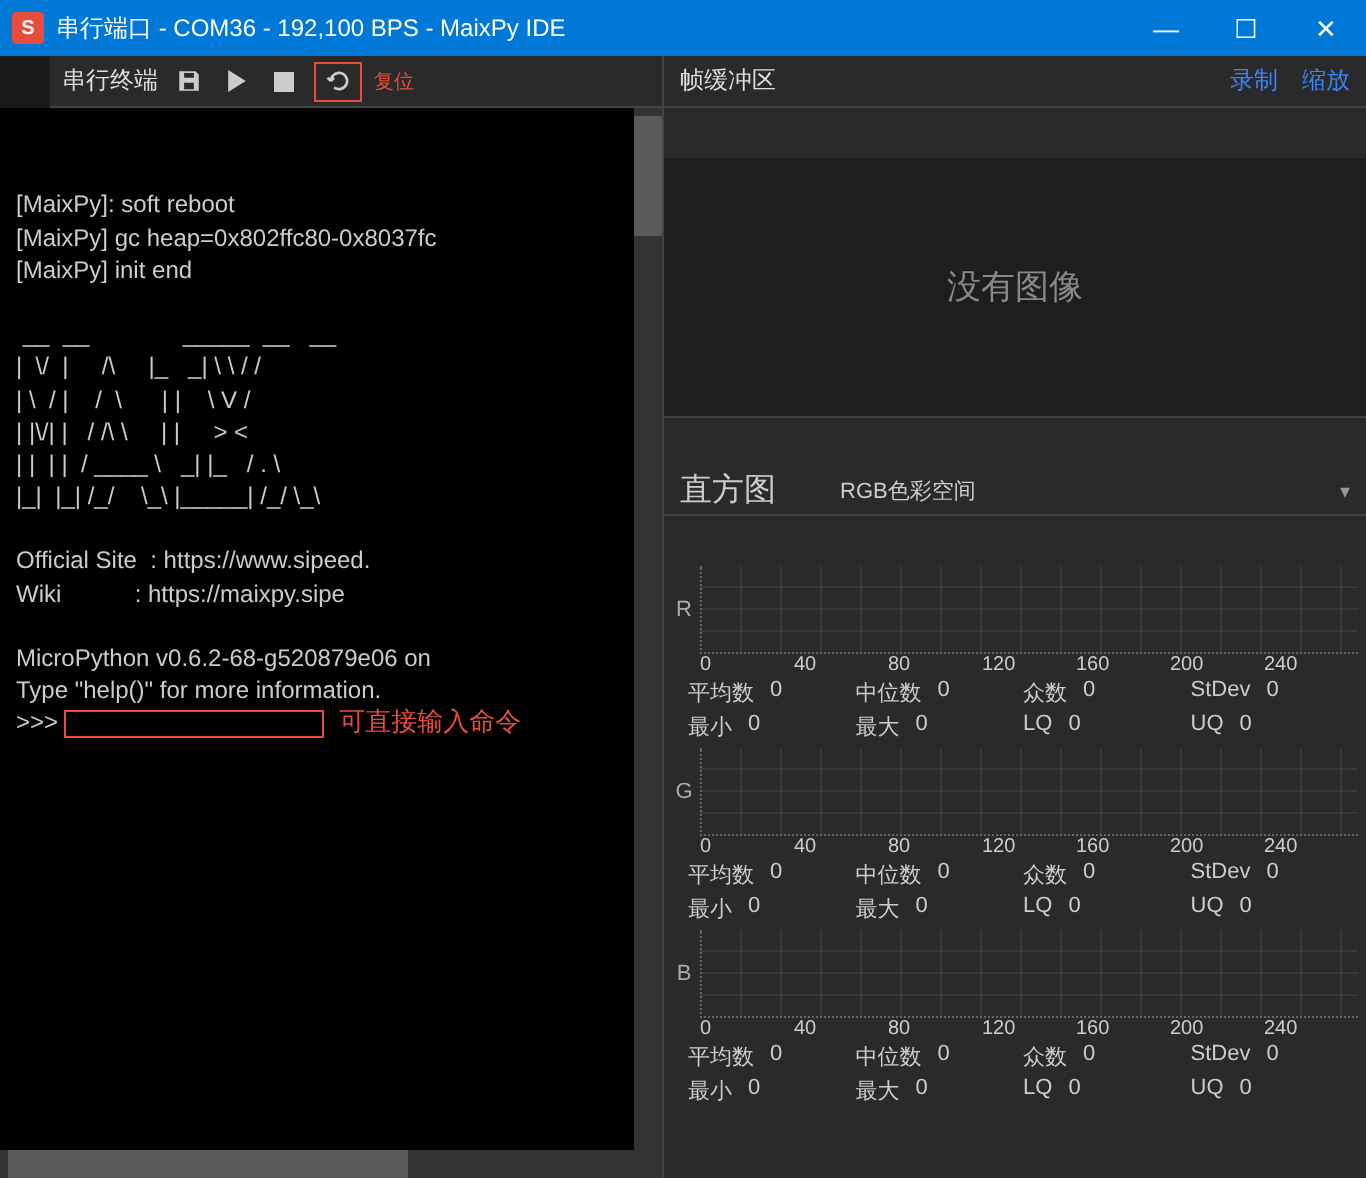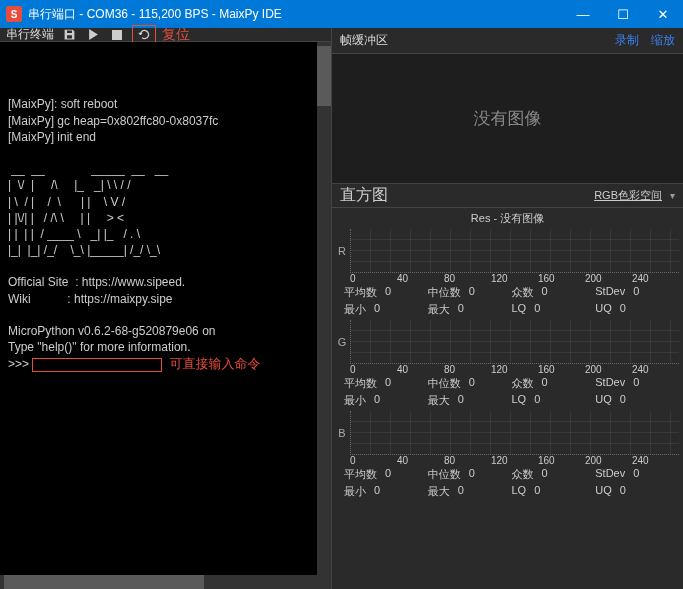--- a/index.html
+++ b/index.html
@@ -4,60 +4,60 @@
 <style>
 * { margin:0; padding:0; box-sizing:border-box; font-family:"Microsoft YaHei",Arial,sans-serif; }
 body { background:#2a2a2a; width:683px; height:589px; overflow:hidden; color:#ccc; font-size:11px; }
 .titlebar { background:#0078d7; height:28px; display:flex; align-items:center; color:#fff; }
 .titlebar .icon { width:16px; height:16px; margin:0 6px; background:#e74c3c; display:flex; align-items:center; justify-content:center; font-weight:bold; font-size:10px; border-radius:2px; }
 .titlebar .title { flex:1; font-size:12px; }
 .winbtns { display:flex; }
 .winbtn { width:40px; height:28px; display:flex; align-items:center; justify-content:center; font-size:13px; }
 .content { display:flex; height:calc(100% - 28px); }
 .left { width:332px; background:#1a1a1a; border-right:1px solid #444; display:flex; flex-direction:column; }
-.right { flex:1; background:#2a2a2a; display:flex; flex-direction:column; }
-.toolbar { height:14px; background:#2a2a2a; border-bottom:1px solid #444; display:flex; align-items:center; padding:0 6px; gap:6px; }
+.right { flex:1; background:#2a2a2a; display:flex; flex-direction:column;gap:25px; }
+.toolbar { height:26px; background:#2a2a2a; border-bottom:1px solid #444; display:flex; align-items:center; padding:0 6px; gap:6px;margin-left:25px; }
 .toolbar .lbl { font-size:12px; color:#ddd; }
 .tbbtn { width:18px; height:18px; display:flex; align-items:center; justify-content:center; color:#ccc; }
 .redbox { border:1px solid #e74c3c; padding:0 2px; }
-.redtext { color:#e74c3c; font-size:14px;font-family:Liberation Mono, monospace; }
-.terminal { flex:1; background:#000; color:#ccc; font-family:Consolas,monospace; font-size:12px; padding:22px 8px; overflow:hidden; position:relative; white-space:pre; line-height:1.35; }
+.redtext { color:#e74c3c; font-size:10px;font-family:Liberation Mono, monospace; }
+.terminal { flex:1; background:#000; color:#ccc; font-family:Consolas,monospace; font-size:12px; padding:8px 8px; overflow:hidden; position:relative; white-space:pre; line-height:1.35; }
 .terminal .prompt-box { display:inline-block; border:1px solid #e74c3c; width:130px; height:14px; vertical-align:middle; }
-.terminal .hint { color:#e74c3c; font-size:13px; font-family:Liberation Sans, sans-serif; }
+.terminal .hint { color:#e74c3c; font-size:13px; font-family:Liberation Mono, monospace; }
 .scrollbar-v { position:absolute; right:0; top:0; bottom:0; width:14px; background:#333; }
 .scrollbar-v .thumb { background:#5a5a5a; height:60px; margin-top:4px; }
 .scrollbar-h { height:14px; background:#333; display:flex; }
 .scrollbar-h .thumb { background:#5a5a5a; width:200px; height:100%; margin-left:4px; }
 .rtoolbar { height:26px; background:#2a2a2a; border-bottom:1px solid #444; display:flex; align-items:center; padding:0 8px; }
 .rtoolbar .lbl { font-size:12px; color:#ddd; flex:1; }
 .rtoolbar .act { font-size:12px; color:#3b82f6; margin-left:12px; }
 .noimage { height:130px; display:flex; align-items:center; justify-content:center; color:#888; font-size:17px; background:#1e1e1e; border-bottom:1px solid #444; font-family:SimSun; }
 .histbar { height:24px; display:flex; align-items:center; padding:0 8px; border-bottom:1px solid #444; }
 .histbar .lbl { font-size:16px; flex:0 0 80px; }
-.histbar .sel { flex:1; text-align:right; font-size:11px; color:#ccc;text-decoration:underline; }
+.histbar .sel { flex:1; text-align:left; font-size:11px; color:#ccc; }
 .histbar .arrow { color:#999; font-size:10px; padding-left:8px; }
 .resline { text-align:center; font-size:11px; color:#ccc; padding:3px 0; }
 .charts { flex:1; overflow:hidden; padding:0 4px 0 2px; }
 .channel { margin-bottom:2px; }
 .chartrow { display:flex; align-items:stretch; }
 .chlabel { width:16px; display:flex; align-items:center; justify-content:center; color:#aaa; font-size:11px; }
 .chartbox { flex:1; height:44px; border-left:1px dotted #666; border-bottom:1px dotted #666; position:relative; background:repeating-linear-gradient(to right, transparent, transparent 19px, rgba(120,120,120,0.18) 19px, rgba(120,120,120,0.18) 20px), repeating-linear-gradient(to bottom, transparent, transparent 10px, rgba(120,120,120,0.18) 10px, rgba(120,120,120,0.18) 11px); }
 .xaxis { display:flex; padding-left:16px; font-size:10px; color:#ccc; }
 .xaxis span { flex:1; text-align:left; }
 .statsrow { display:flex; padding:1px 0 1px 10px; font-size:11px; color:#ccc;text-align:center; }
 .statsrow .pair { flex:1; display:flex; gap:8px; }
 .statsrow .k { color:#ccc; }
 .statsrow .v { color:#ccc; }
 </style>
 </head>
 <body>
 
 <div class="titlebar">
   <div class="icon">S</div>
-  <div class="title">串行端口 - COM36 - 115,200 BPS - MaixPy IDE</div>
+  <div class="title">串行端口 - COM36 - 192,100 BPS - MaixPy IDE</div>
   <div class="winbtns">
     <div class="winbtn">—</div>
     <div class="winbtn">☐</div>
     <div class="winbtn close">✕</div>
   </div>
 </div>
 
 <div class="content">
   <div class="left">
     <div class="toolbar">
@@ -116,23 +116,20 @@
       <span class="lbl">帧缓冲区</span>
       <span class="act">录制</span>
       <span class="act">缩放</span>
     </div>
     <div class="noimage">没有图像</div>
     <div class="histbar">
       <span class="lbl">直方图</span>
       <span class="sel">RGB色彩空间</span>
       <span class="arrow">▾</span>
     </div>
-    <div class="resline">
-      <span>Res  - </span><span>没有图像</span>
-    </div>
     <div class="charts" id="charts">
         <div class="channel">
           <div class="chartrow">
             <div class="chlabel">R</div>
             <div class="chartbox"></div>
           </div>
           <div class="xaxis">
             <span>0</span>
             <span>40</span>
             <span>80</span>

